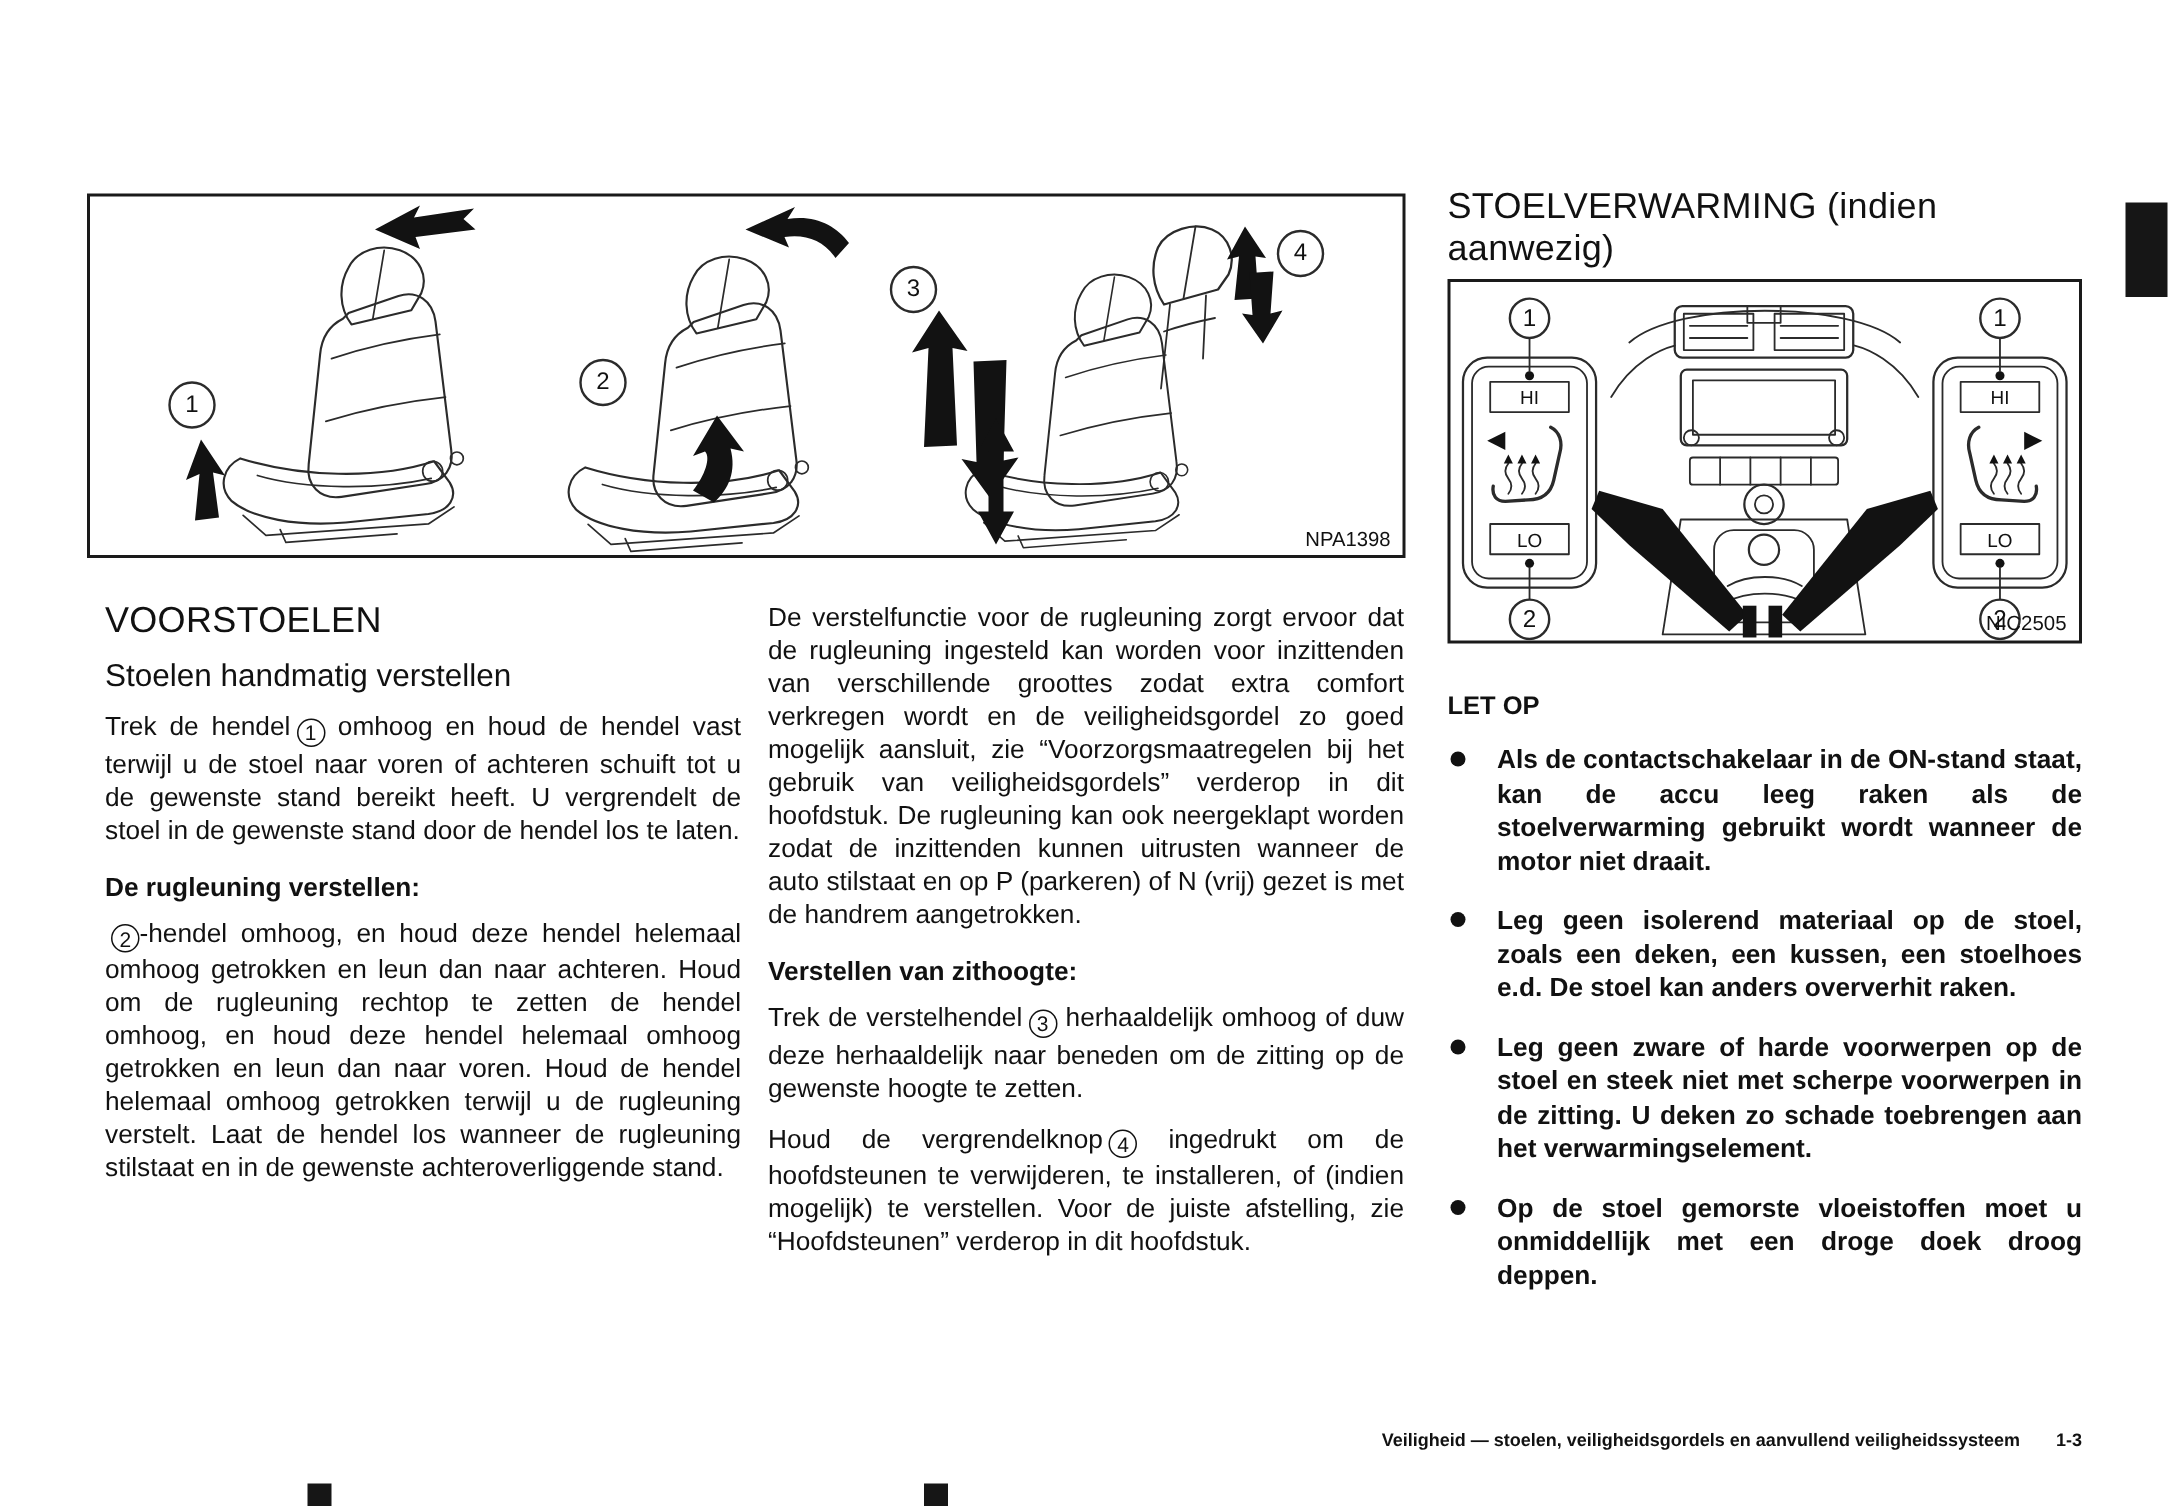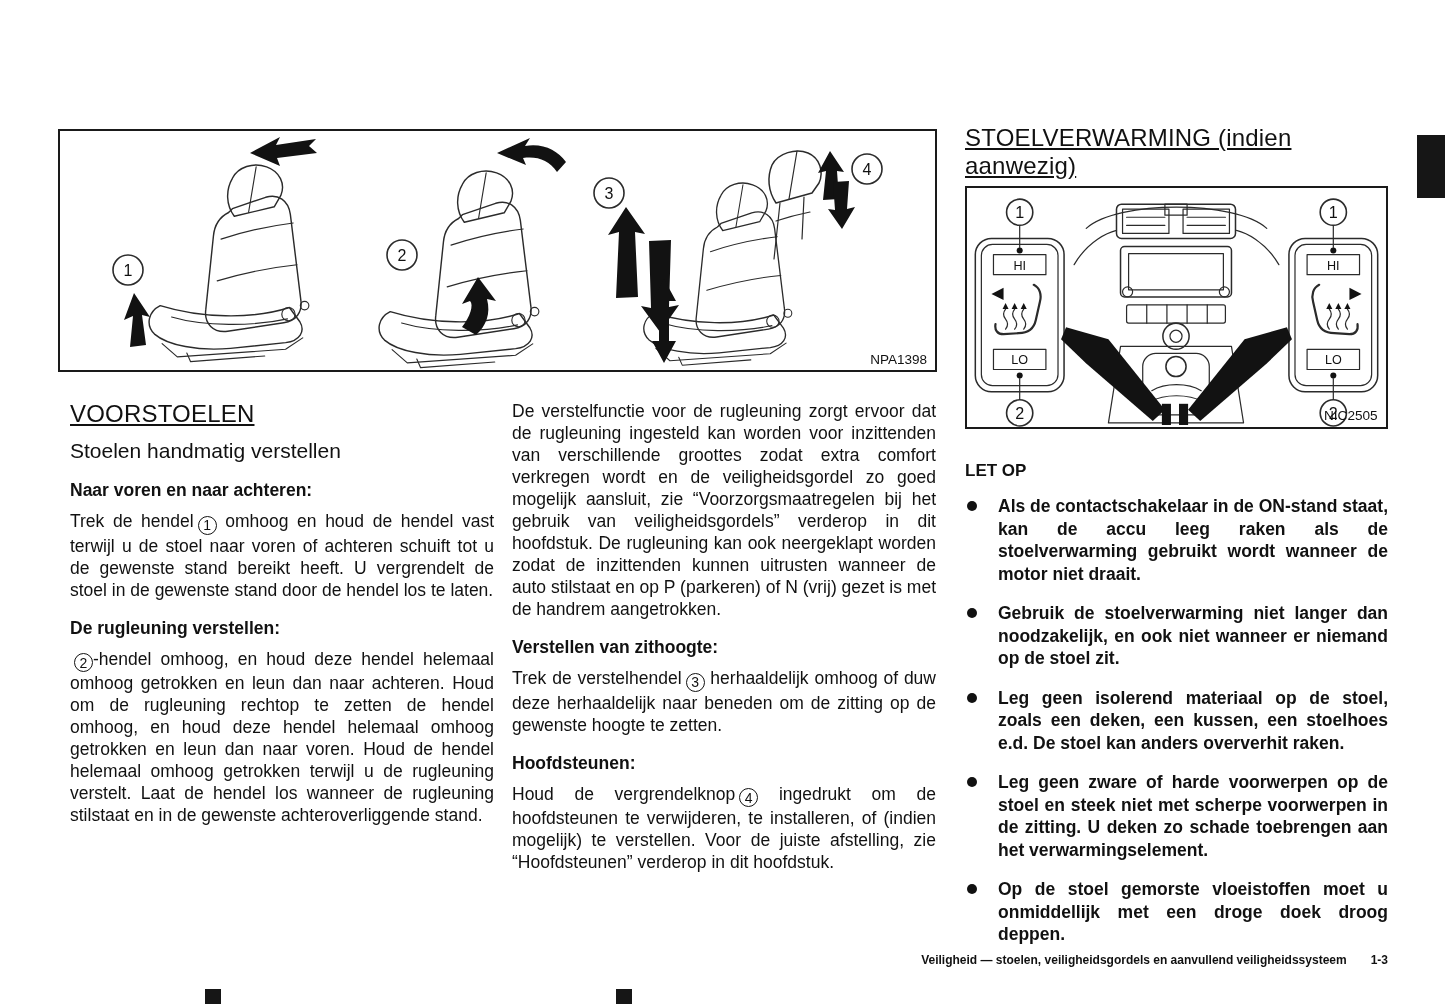--- a/index.html
+++ b/index.html
@@ -18,21 +18,21 @@
   .print-mark{position:absolute;width:16px;height:15px;background:#161616;}
   .mark-a{left:205px;top:989px;}
   .mark-b{left:616px;top:989px;}
 
   
   .col{position:absolute;box-sizing:border-box;}
   .col-left{left:70px;top:400px;width:424px;}
   .col-mid{left:512px;top:400px;width:424px;}
   .col-right{left:965px;top:124px;width:423px;}
 
-  h1.doc{font-size:24px;font-weight:400;line-height:28px;margin:0 0 10px 0;letter-spacing:.2px;text-decoration:underline;}
+  h1.doc{font-size:24px;font-weight:400;line-height:28px;margin:0 0 10px 0;letter-spacing:.2px;}
   h2.doc{font-size:21px;font-weight:400;line-height:25px;margin:0 0 10px 0;}
   h3.doc{font-size:17.5px;font-weight:700;line-height:22px;margin:16px 0 9px 0;}
   p.doc{font-size:17.5px;line-height:22px;margin:0 0 12px 0;text-align:justify;}
 
   
   .circ{display:inline-flex;align-items:center;justify-content:center;
         width:19px;height:19px;border:1.7px solid #111;border-radius:50%;
         font-size:14px;line-height:1;vertical-align:-3px;margin-left:4px;box-sizing:border-box;}
 
   
@@ -130,40 +130,38 @@
   </div>
 
   <div class="chapter-tab"></div>
   <div class="print-mark mark-a"></div>
   <div class="print-mark mark-b"></div>
 
   <section class="col col-left">
     <h1 class="doc">VOORSTOELEN</h1>
     <h2 class="doc">Stoelen handmatig verstellen</h2>
 
-    <h3 class="doc">Naar voren en naar achteren:</h3>
     <p class="doc"><span>Trek de hendel</span><span class="circ">
           <span>1</span>
         </span><span> omhoog en houd de hendel vast terwijl u de stoel naar voren of achteren schuift tot u de gewenste stand bereikt heeft. U vergrendelt de stoel in de gewenste stand door de hendel los te laten.</span></p>
 
     <h3 class="doc">De rugleuning verstellen:</h3>
     <p class="doc"><span class="circ">
           <span>2</span>
         </span><span>-hendel omhoog, en houd deze hendel helemaal omhoog getrokken en leun dan naar achteren. Houd om de rugleuning rechtop te zetten de hendel omhoog, en houd deze hendel helemaal omhoog getrokken en leun dan naar voren. Houd de hendel helemaal omhoog getrokken terwijl u de rugleuning verstelt. Laat de hendel los wanneer de rugleuning stilstaat en in de gewenste achteroverliggende stand.</span></p>
   </section>
 
   <section class="col col-mid">
     <p class="doc">De verstelfunctie voor de rugleuning zorgt ervoor dat de rugleuning ingesteld kan worden voor inzittenden van verschillende groottes zodat extra comfort verkregen wordt en de veiligheidsgordel zo goed mogelijk aansluit, zie “Voorzorgsmaatregelen bij het gebruik van veiligheidsgordels” verderop in dit hoofdstuk. De rugleuning kan ook neergeklapt worden zodat de inzittenden kunnen uitrusten wanneer de auto stilstaat en op P (parkeren) of N (vrij) gezet is met de handrem aangetrokken.</p>
 
     <h3 class="doc">Verstellen van zithoogte:</h3>
     <p class="doc"><span>Trek de verstelhendel</span><span class="circ">
           <span>3</span>
         </span><span> herhaaldelijk omhoog of duw deze herhaaldelijk naar beneden om de zitting op de gewenste hoogte te zetten.</span></p>
 
-    <h3 class="doc">Hoofdsteunen:</h3>
     <p class="doc"><span>Houd de vergrendelknop</span><span class="circ">
           <span>4</span>
         </span><span> ingedrukt om de hoofdsteunen te verwijderen, te installeren, of (indien mogelijk) te verstellen. Voor de juiste afstelling, zie “Hoofdsteunen” verderop in dit hoofdstuk.</span></p>
   </section>
 
   <section class="col col-right">
     <h1 class="doc" style="margin-bottom:6px;">STOELVERWARMING (indien aanwezig)</h1>
 
     <div class="fig-heater">
       <svg width="419" height="239" viewBox="0 0 415 237">
@@ -246,21 +244,20 @@
         <rect class="blk" x="210" y="214" width="9" height="21"></rect>
 
         <text class="figlabel" x="407" y="230">NIC2505</text>
       </svg>
     </div>
 
     <div class="caution-title">LET OP</div>
 
     <ul class="caution">
       <li>Als de contactschakelaar in de ON-stand staat, kan de accu leeg raken als de stoelverwarming gebruikt wordt wanneer de motor niet draait.</li>
-      <li>Gebruik de stoelverwarming niet langer dan noodzakelijk, en ook niet wanneer er niemand op de stoel zit.</li>
       <li>Leg geen isolerend materiaal op de stoel, zoals een deken, een kussen, een stoelhoes e.d. De stoel kan anders oververhit raken.</li>
       <li>Leg geen zware of harde voorwerpen op de stoel en steek niet met scherpe voorwerpen in de zitting. U deken zo schade toebrengen aan het verwarmingselement.</li>
       <li>Op de stoel gemorste vloeistoffen moet u onmiddellijk met een droge doek droog deppen.</li>
     </ul>
   </section>
 
   <div class="footer">
     <span>Veiligheid — stoelen, veiligheidsgordels en aanvullend veiligheidssysteem</span>
     <span>1-3</span>
   </div>

